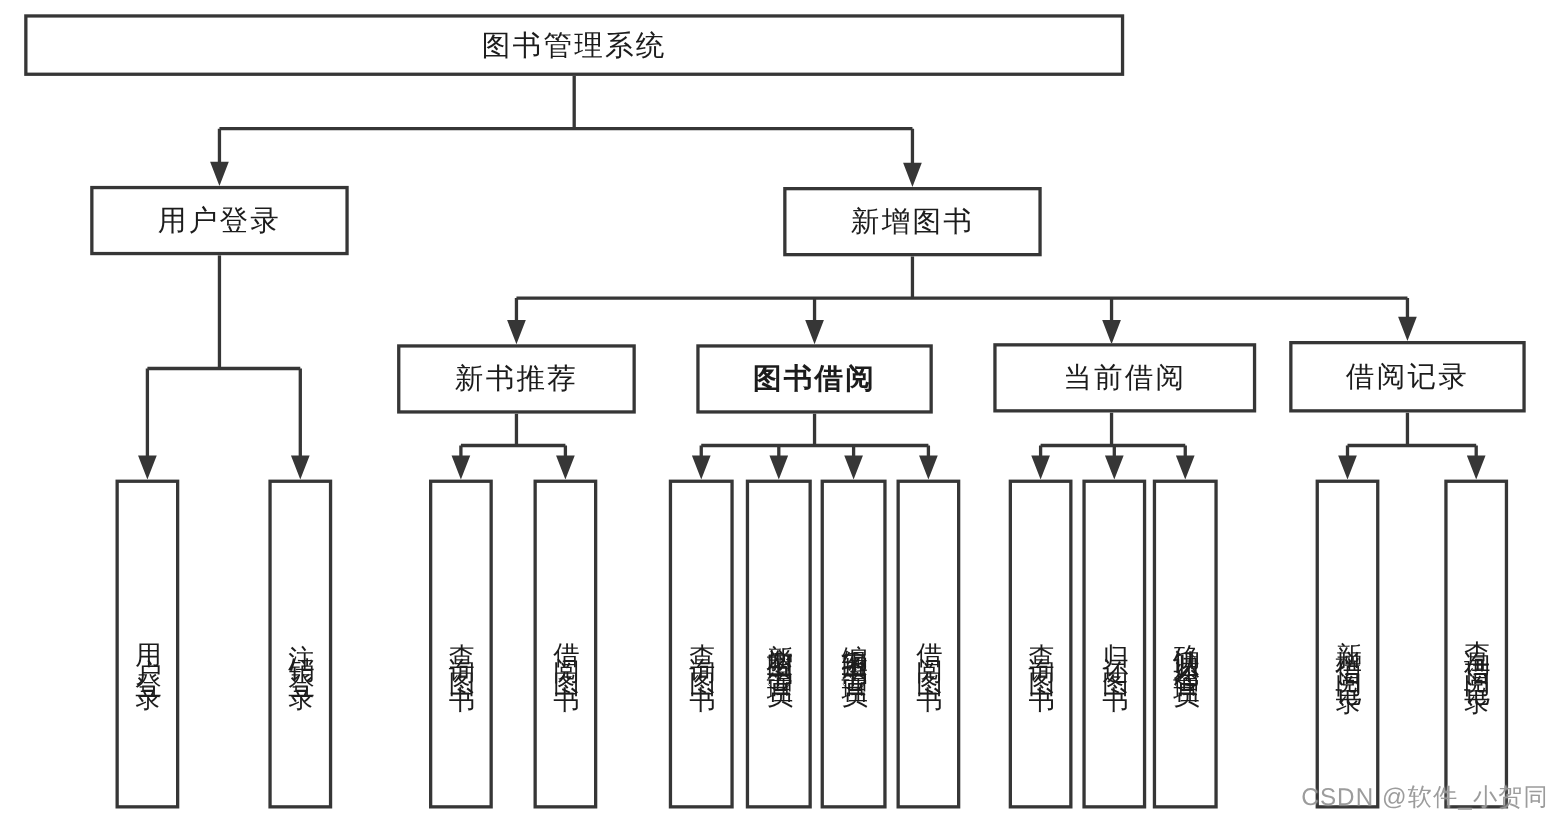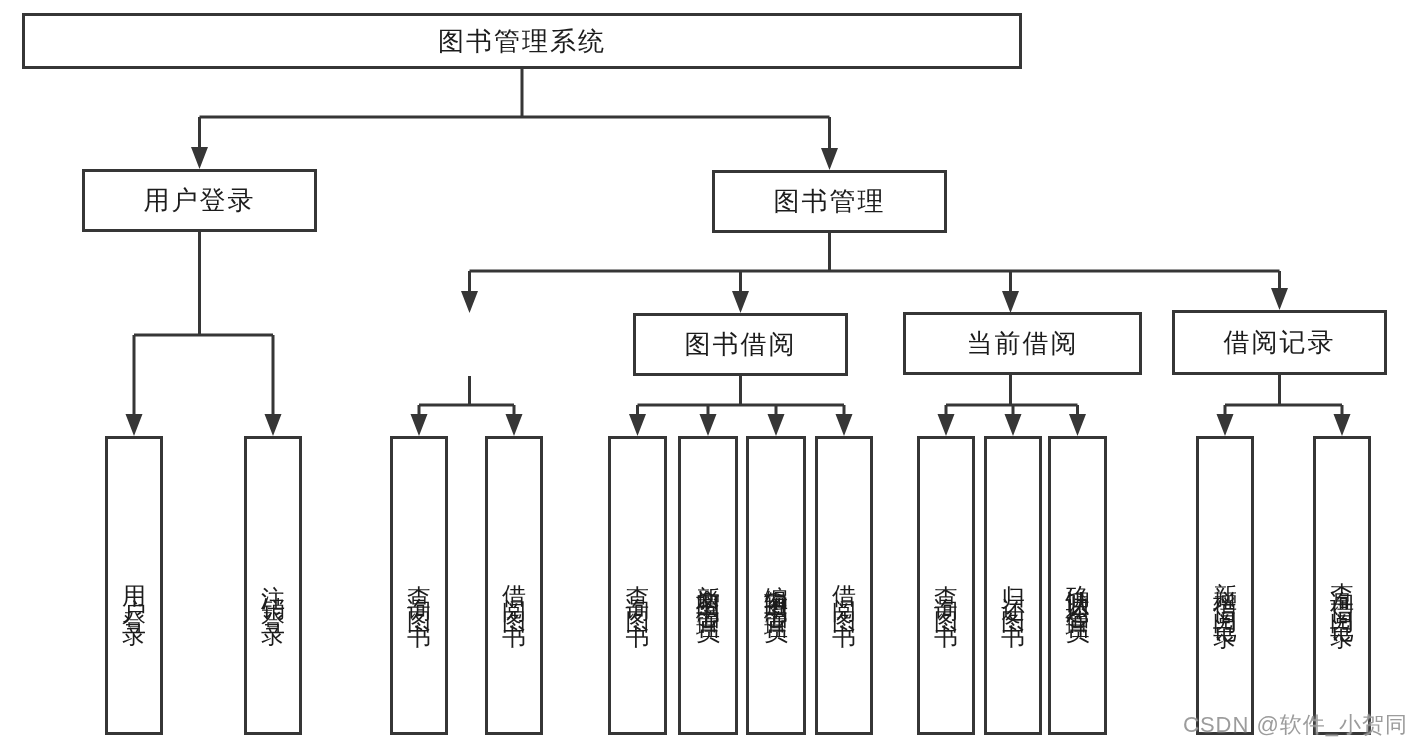--- a/index.html
+++ b/index.html
@@ -90,23 +90,24 @@
       M946 436 L937.5 414 L954.5 414 Z
       M1013 436 L1004.5 414 L1021.5 414 Z
       M1077.5 436 L1069 414 L1086 414 Z
       M1225 436 L1216.5 414 L1233.5 414 Z
       M1342 436 L1333.5 414 L1350.5 414 Z"></path>
   </svg>
 
   <div class="box h-label" style="left:22px; top:13px; width:1000px; height:56px;">图书管理系统</div>
 
   <div class="box h-label" style="left:82px; top:169px; width:235px; height:63px;">用户登录</div>
-  <div class="box h-label" style="left:712px; top:170px; width:235px; height:63px;">图书管理</div>
+  <div class="box h-label" style="left:712px; top:170px; width:235px; height:63px;">新增图书</div>
 
-  <div class="box h-label" style="left:633px; top:313px; width:215px; height:63px;">图书借阅</div>
+  <div class="box h-label" style="left:361px; top:313px; width:217px; height:63px;">新书推荐</div>
+  <div class="box h-label" style="left:633px; top:313px; width:215px; height:63px;font-weight:bold;">图书借阅</div>
   <div class="box h-label" style="left:903px; top:312px; width:239px; height:63px;">当前借阅</div>
   <div class="box h-label" style="left:1172px; top:310px; width:215px; height:65px;">借阅记录</div>
 
   <div class="box v-box ls-wide" style="left:105px; top:436px; width:58px; height:299px;">用户登录</div>
   <div class="box v-box ls-wide" style="left:244px; top:436px; width:58px; height:299px;">注销登录</div>
 
   <div class="box v-box ls-wide" style="left:390px; top:436px; width:58px; height:299px;">查询图书</div>
   <div class="box v-box ls-wide" style="left:485px; top:436px; width:58px; height:299px;">借阅图书</div>
 
   <div class="box v-box ls-wide" style="left:608px; top:436px; width:59px; height:299px;">查询图书</div>

